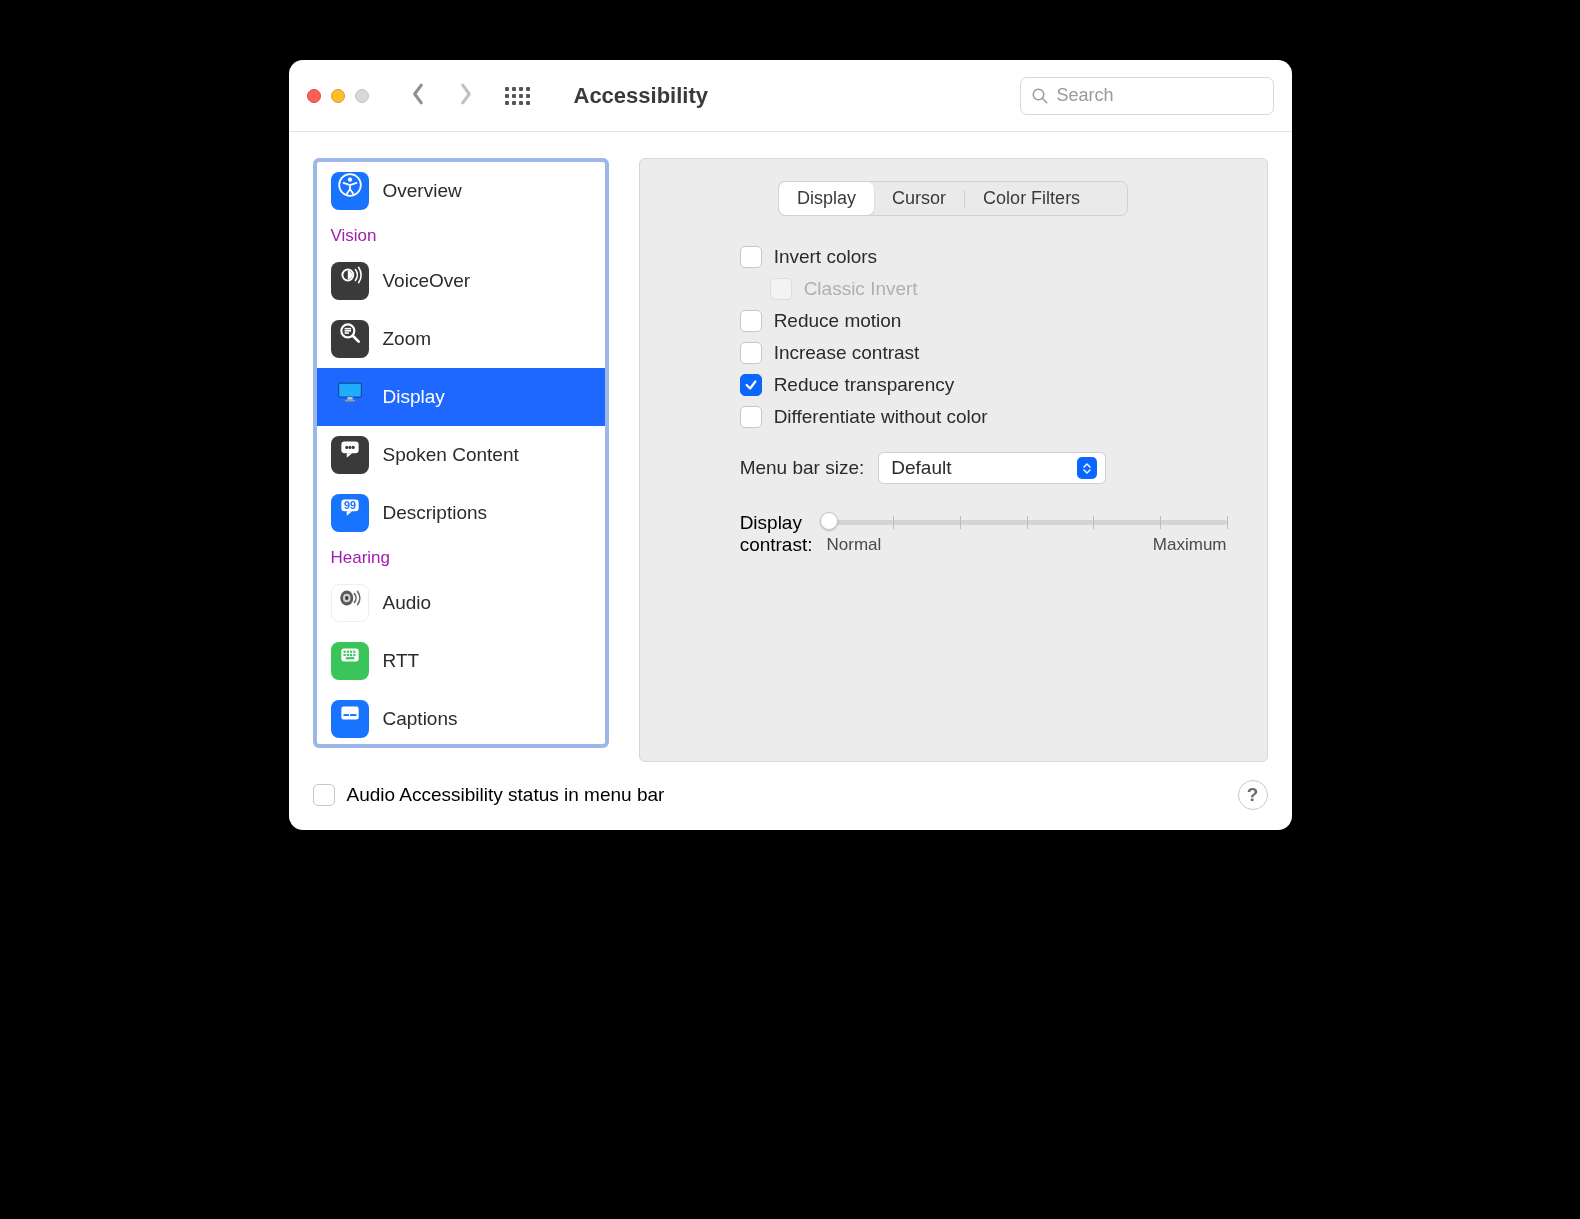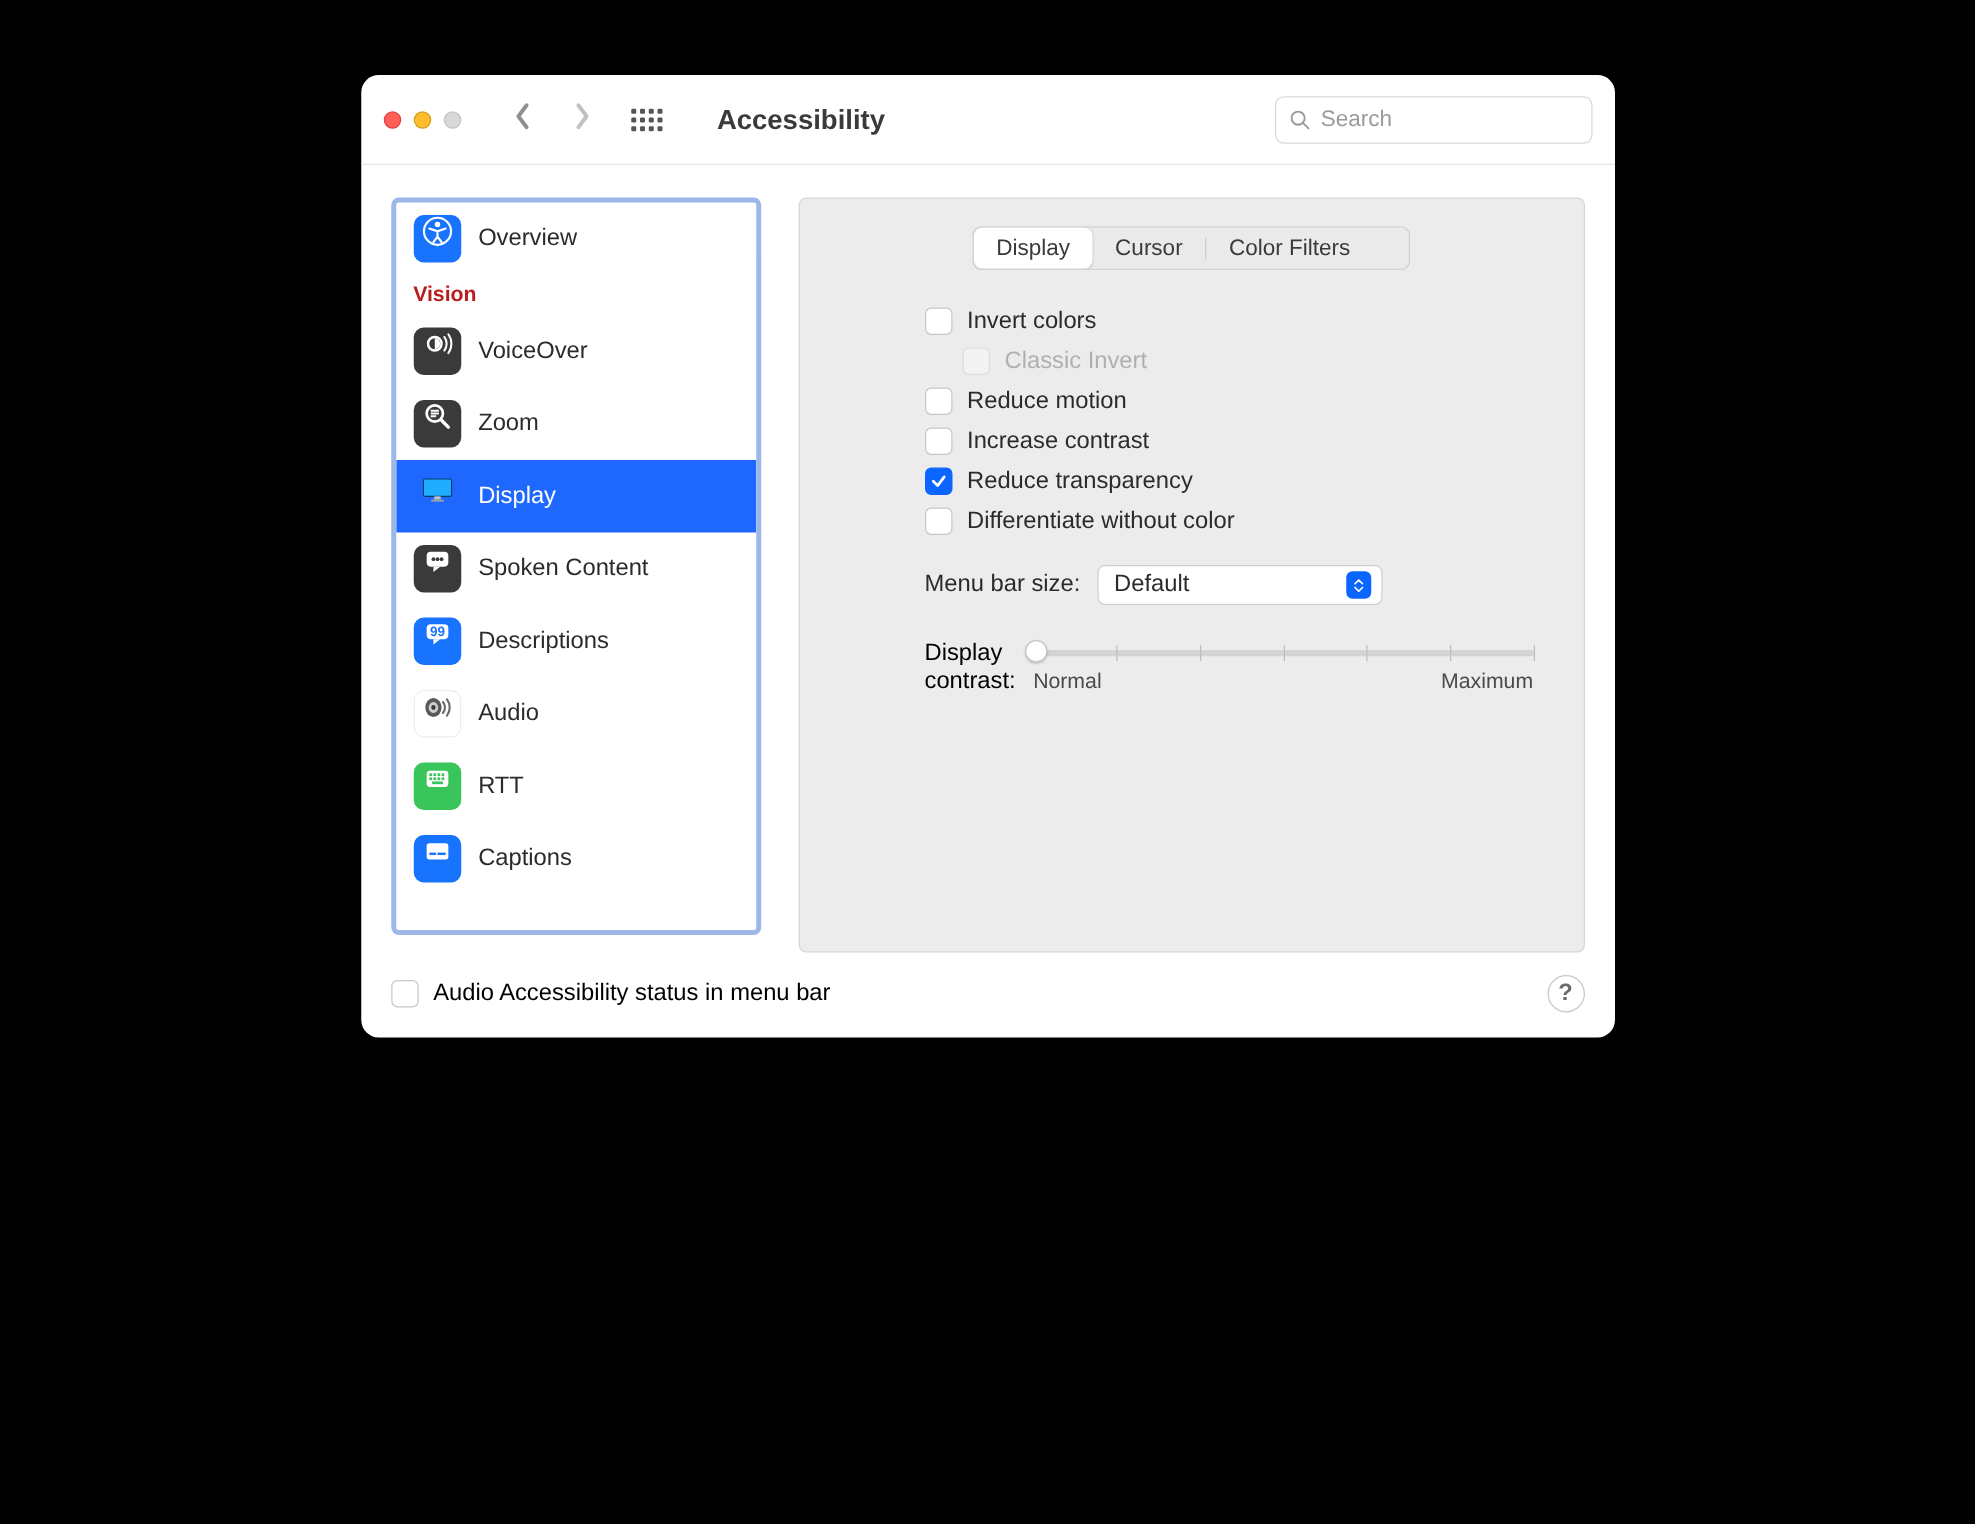--- a/index.html
+++ b/index.html
@@ -52,21 +52,21 @@
   .search svg { width: 18px; height: 18px; }
   
   .body { flex:1; display:flex; padding: 26px 24px 10px 24px; gap: 30px; overflow:hidden; }
   .sidebar {
     width: 305px; height: 590px;
     border: 4px solid #9db8e8;
     border-radius: 6px;
     background:#fff;
     overflow:hidden;
   }
-  .sb-group-label { font-size: 17px; font-weight:700; color:#b91c1c; padding: 6px 14px 6px 14px; }
+  .sb-group-label { font-size: 17px; font-weight:400; color:#a21caf; padding: 6px 14px 6px 14px; }
   .sb-item {
     display:flex; align-items:center; gap:14px;
     padding: 10px 14px; font-size:19px; color:#2b2b2b;
   }
   .sb-item.sel { background:#1f68ff; color:#fff; }
   .sb-icon { width:38px; height:38px; border-radius:8px; display:flex; justify-content:center; flex-shrink:0; }
   .sb-icon svg { width:26px; height:26px; }
 
   
   .panel {
@@ -221,20 +221,21 @@
       <div class="sb-item">
         <div class="sb-icon" style="background:#1873ff">
           <svg viewBox="0 0 24 24">
               <rect x="4" y="5" width="16" height="11" rx="3" fill="#fff"></rect>
               <path d="M9 16 L9 20 L14 16" fill="#fff"></path>
               <text x="12" y="14" text-anchor="middle" font-size="10" font-weight="800" fill="#1873ff" font-family="Arial">99</text>
             </svg>
         </div>
         <span>Descriptions</span>
       </div>
+      <div class="sb-group-label">Hearing</div>
       <div class="sb-item">
         <div class="sb-icon" style="background:#fff;border:1px solid #eee">
           <svg viewBox="0 0 24 24">
               <ellipse cx="9" cy="12" rx="6" ry="7" fill="#5a5a5a"></ellipse>
               <ellipse cx="9" cy="12" rx="3.5" ry="4" fill="#cfcfcf"></ellipse>
               <ellipse cx="9" cy="12" rx="1.6" ry="1.8" fill="#3a3a3a"></ellipse>
               <path d="M16 8 a6 6 0 0 1 0 8 M19 6 a10 10 0 0 1 0 12" stroke="#6a6a6a" stroke-width="1.6" fill="none" stroke-linecap="round"></path>
             </svg>
         </div>
         <span>Audio</span>

